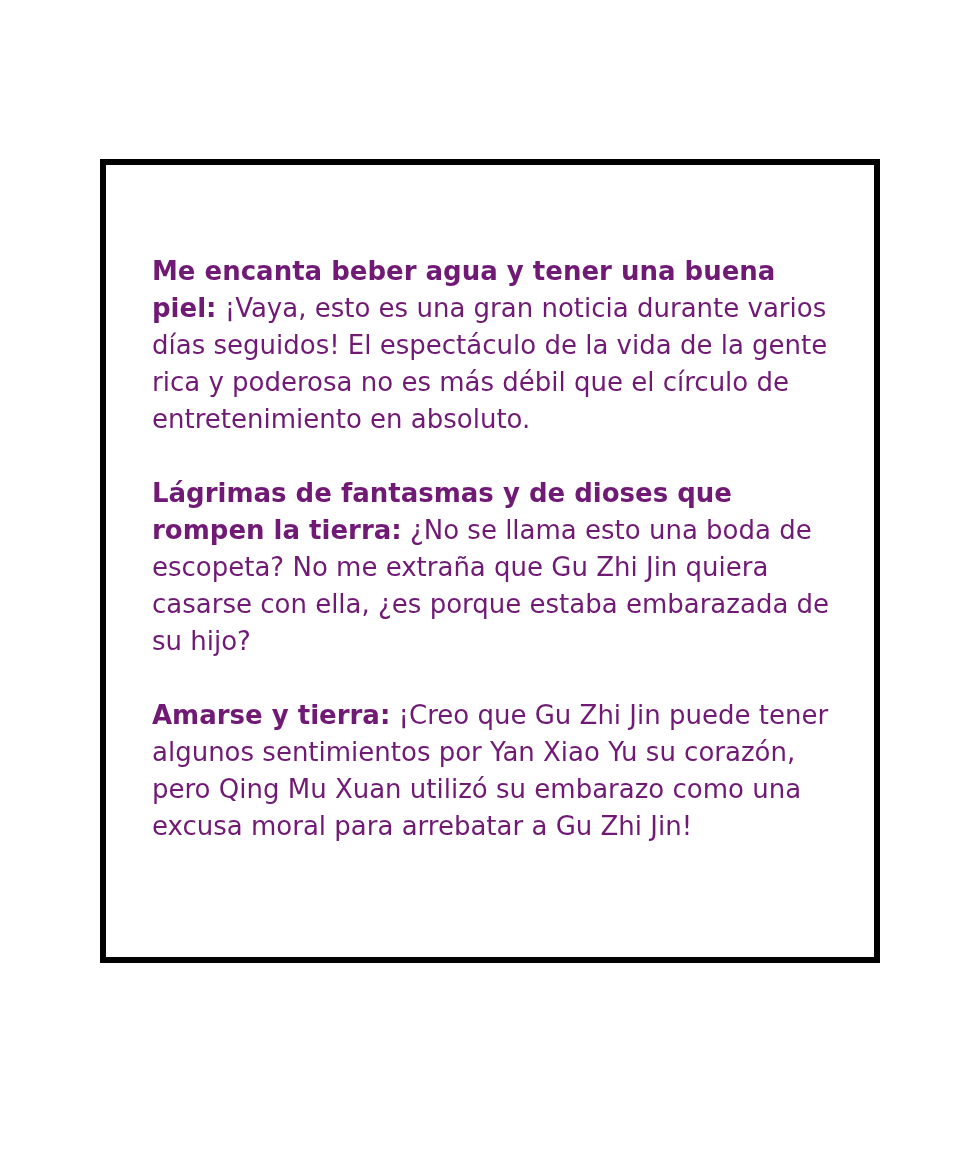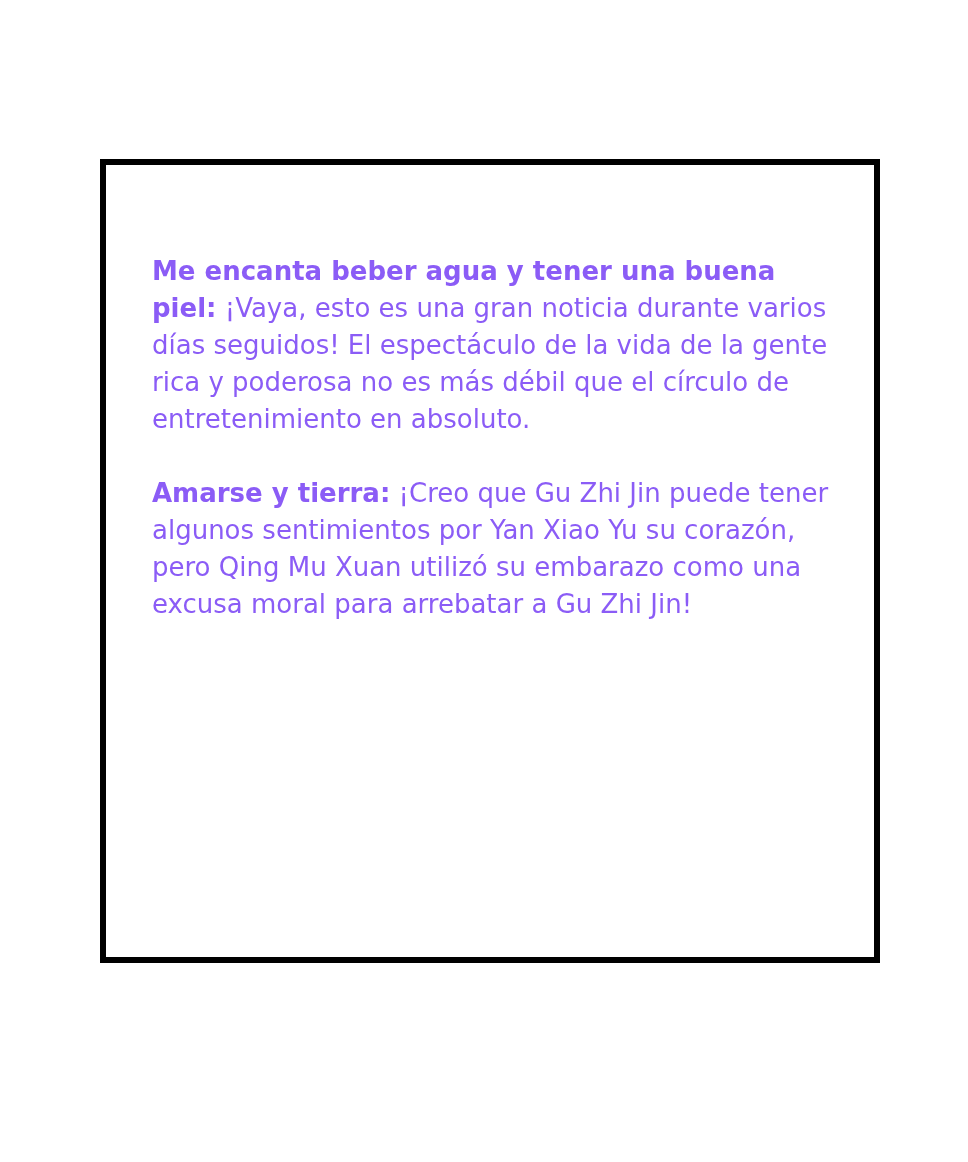--- a/index.html
+++ b/index.html
@@ -19,21 +19,21 @@
     left: 100px;
     top: 159px;
     width: 768px;
     height: 792px;
     border: 6px solid #000000;
     background: #ffffff;
     box-sizing: content-box;
   }
   .panel-content {
     padding: 88px 38px 0 46px;
-    color: #8b5cf6;
+    color: #701a75;
     font-size: 26px;
     line-height: 37px;
     letter-spacing: 0px;
   }
   .para {
     margin: 0 0 37px 0;
   }
   .para-lead {
     font-weight: 700;
   }
@@ -44,19 +44,22 @@
 </head>
 <body>
 
 <div class="panel">
   <div class="panel-content">
 
     <p class="para">
       <strong class="para-lead">Me encanta beber agua y tener una buena piel:</strong><span class="para-text"> ¡Vaya, esto es una gran noticia durante varios días seguidos! El espectáculo de la vida de la gente rica y poderosa no es más débil que el círculo de entretenimiento en absoluto.</span>
     </p>
 
+    <p class="para">
+      <strong class="para-lead">Lágrimas de fantasmas y de dioses que rompen la tierra:</strong><span class="para-text"> ¿No se llama esto una boda de escopeta? No me extraña que Gu Zhi Jin quiera casarse con ella, ¿es porque estaba embarazada de su hijo?</span>
+    </p>
 
     <p class="para">
       <strong class="para-lead">Amarse y tierra:</strong><span class="para-text"> ¡Creo que Gu Zhi Jin puede tener algunos sentimientos por Yan Xiao Yu su corazón, pero Qing Mu Xuan utilizó su embarazo como una excusa moral para arrebatar a Gu Zhi Jin!</span>
     </p>
 
   </div>
 </div>
 
 </body></html>

